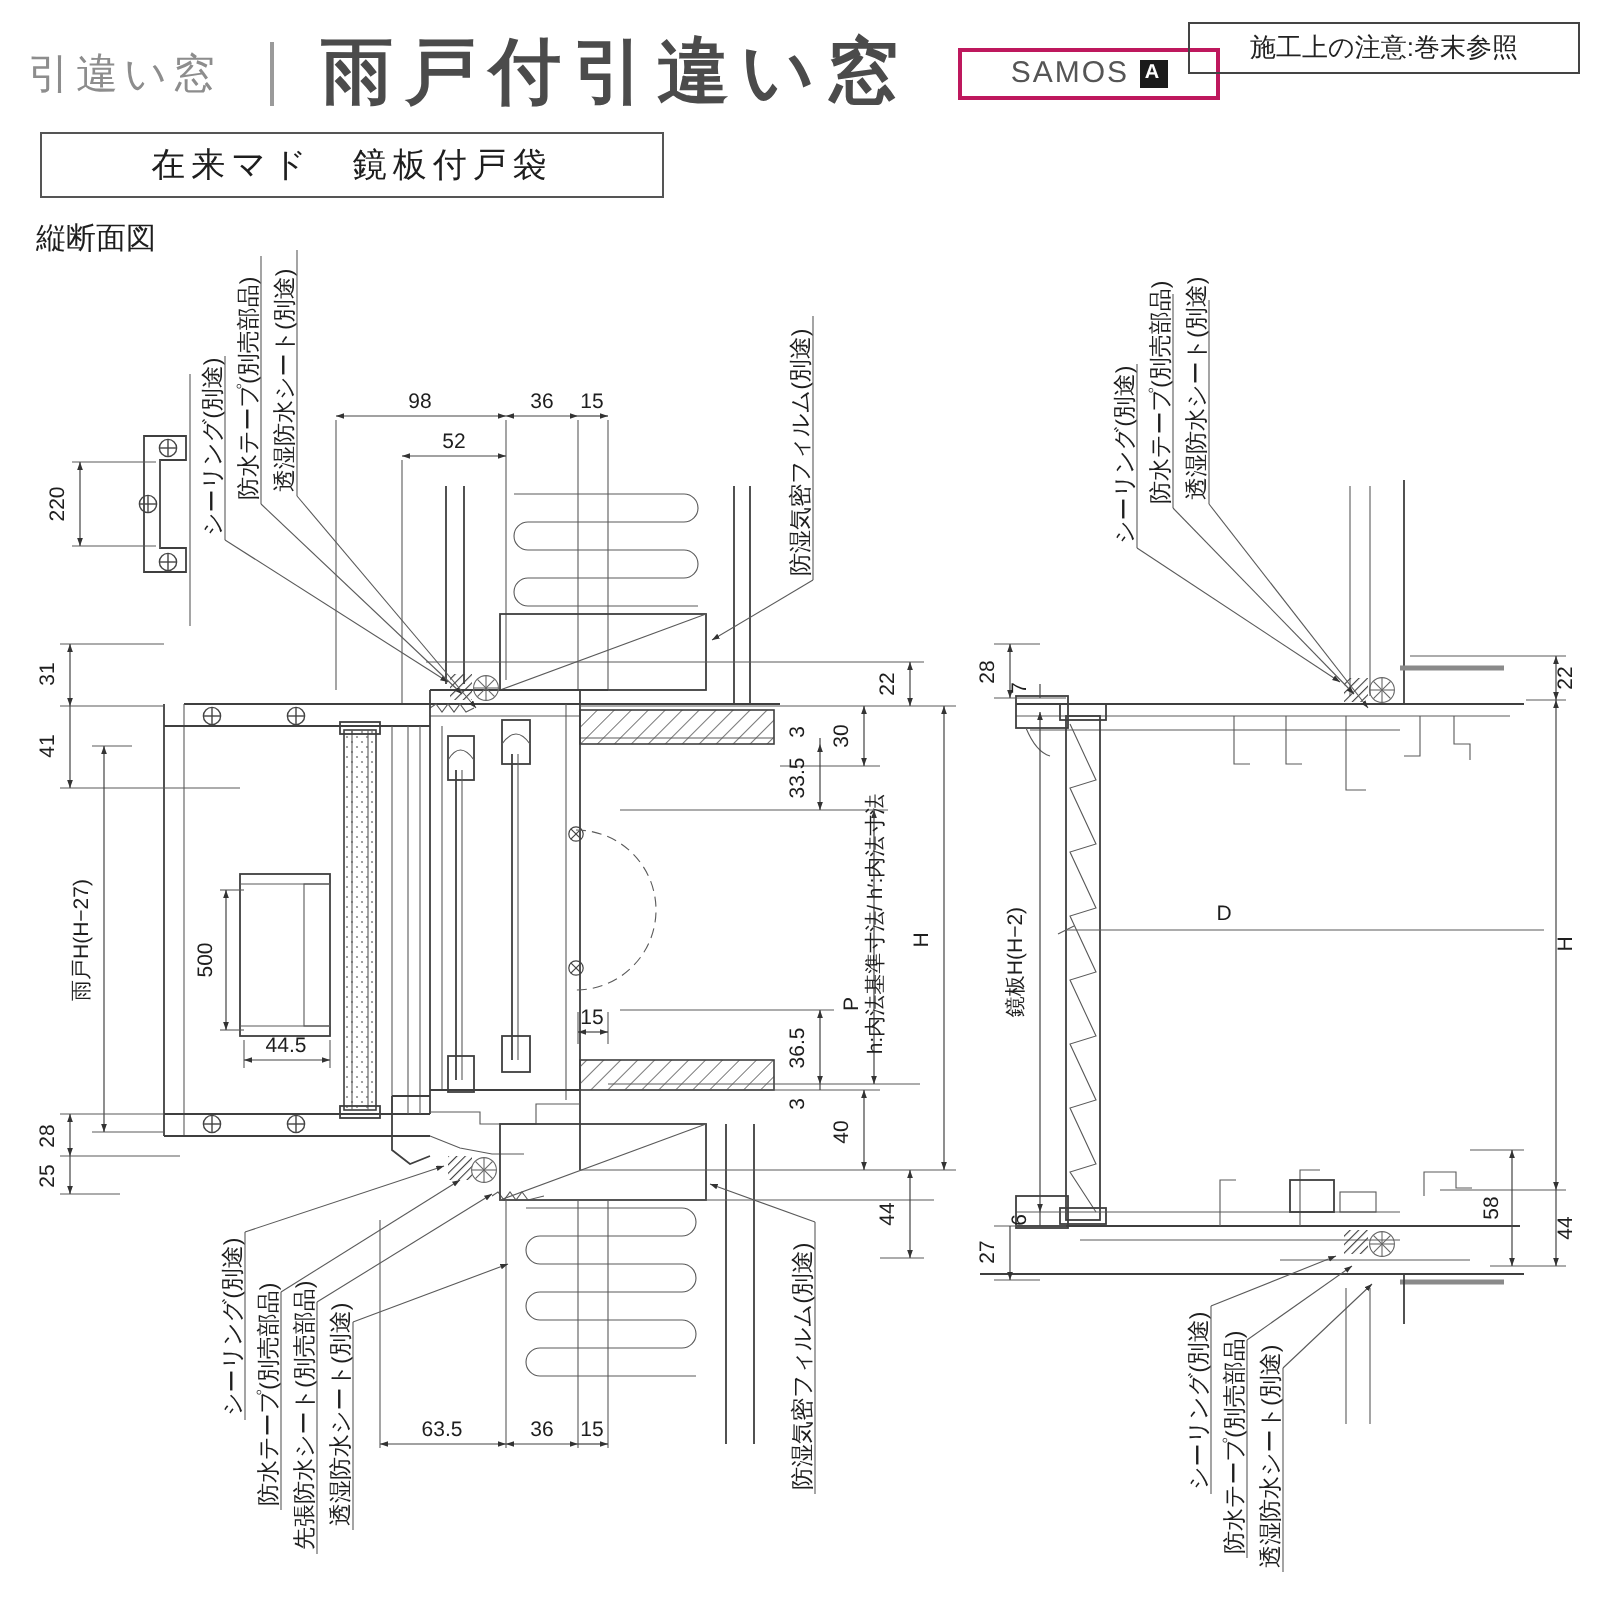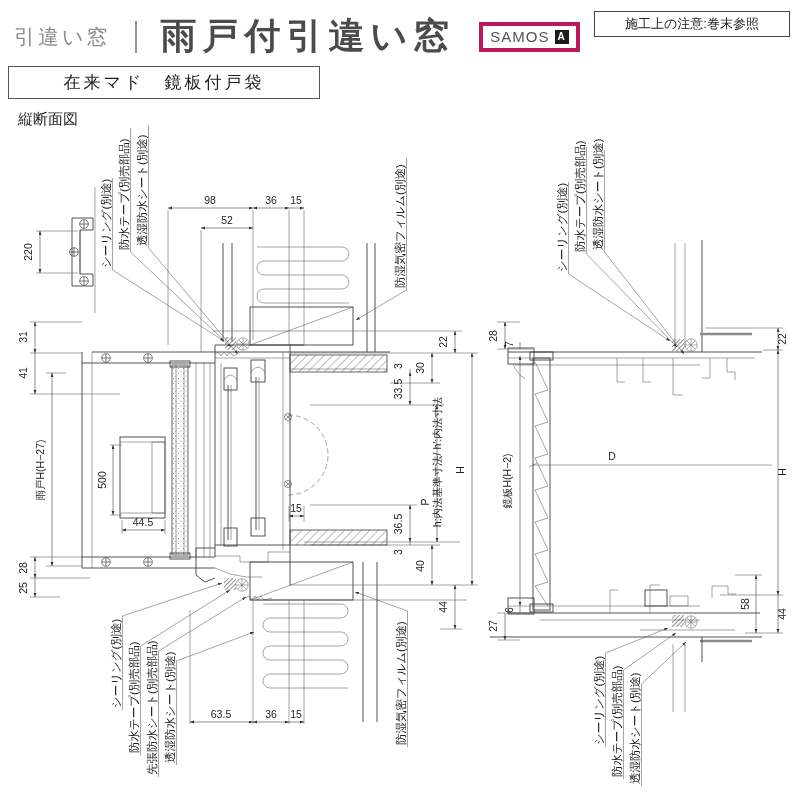--- a/index.html
+++ b/index.html
@@ -3,28 +3,28 @@
 <meta charset="utf-8">
 <style>
   html,body{margin:0;padding:0;background:#f6f6f4;}
   #page{position:relative;width:800px;height:800px;background:#ffffff;overflow:hidden;
         font-family:"Liberation Sans","DejaVu Sans",sans-serif;color:#222;}
   
   .hdr-left{position:absolute;left:14px;top:12px;display:flex;align-items:center;gap:12px;}
   .hdr-cat{font-size:21px;color:#8d8d8d;letter-spacing:3px;}
   .hdr-div{width:0;height:32px;border-left:2px solid #9a9a9a;margin:0 12px;}
   .hdr-title{font-size:36px;color:#4b4b4b;font-weight:600;letter-spacing:6px;}
-  .badge{display:flex;align-items:center;gap:5px;border:4px solid #be185d;color:#555;
-         font-size:15px;letter-spacing:1px;padding:1px 7px;margin-left:12px;height:20px;}
+  .badge{display:flex;align-items:center;gap:5px;border:2px solid #be185d;color:#555;
+         font-size:15px;letter-spacing:1px;padding:1px 24px;margin-left:12px;height:20px;}
   .badge-mark{background:#1b1b1b;color:#fff;width:14px;height:14px;font-size:10px;font-weight:bold;
               display:flex;align-items:center;justify-content:center;}
   .hdr-right{position:absolute;right:10px;top:6px;width:196px;text-align:center;}
   .ref-title{font-size:18px;font-weight:bold;color:#2b2b2b;letter-spacing:1px;}
   .ref-note{margin-top:5px;border:1.5px solid #444;padding:3px 8px;font-size:13px;color:#222;}
-  .variant-box{position:absolute;left:8px;top:66px;width:310px;border:1.5px solid #555;
+  .variant-box{position:absolute;left:20px;top:66px;width:310px;border:1.5px solid #555;
                padding:4px 0;text-align:center;font-size:17px;letter-spacing:3px;color:#1e1e1e;}
   .view-label{position:absolute;left:18px;top:110px;font-size:15px;color:#1e1e1e;}
   
   svg .s1{stroke:#3f3f3f;stroke-width:.9;fill:none;}
   svg .s2{stroke:#5a5a5a;stroke-width:.55;fill:none;}
   svg .dm{stroke:#444;stroke-width:.6;fill:none;}
   svg .ldr{stroke:#5a5a5a;stroke-width:.55;fill:none;}
   svg text{font-family:"Liberation Sans","DejaVu Sans",sans-serif;fill:#1e1e1e;}
   svg .dt{font-size:10.5px;text-anchor:middle;}
   svg .ct{font-size:11.5px;text-anchor:start;}

